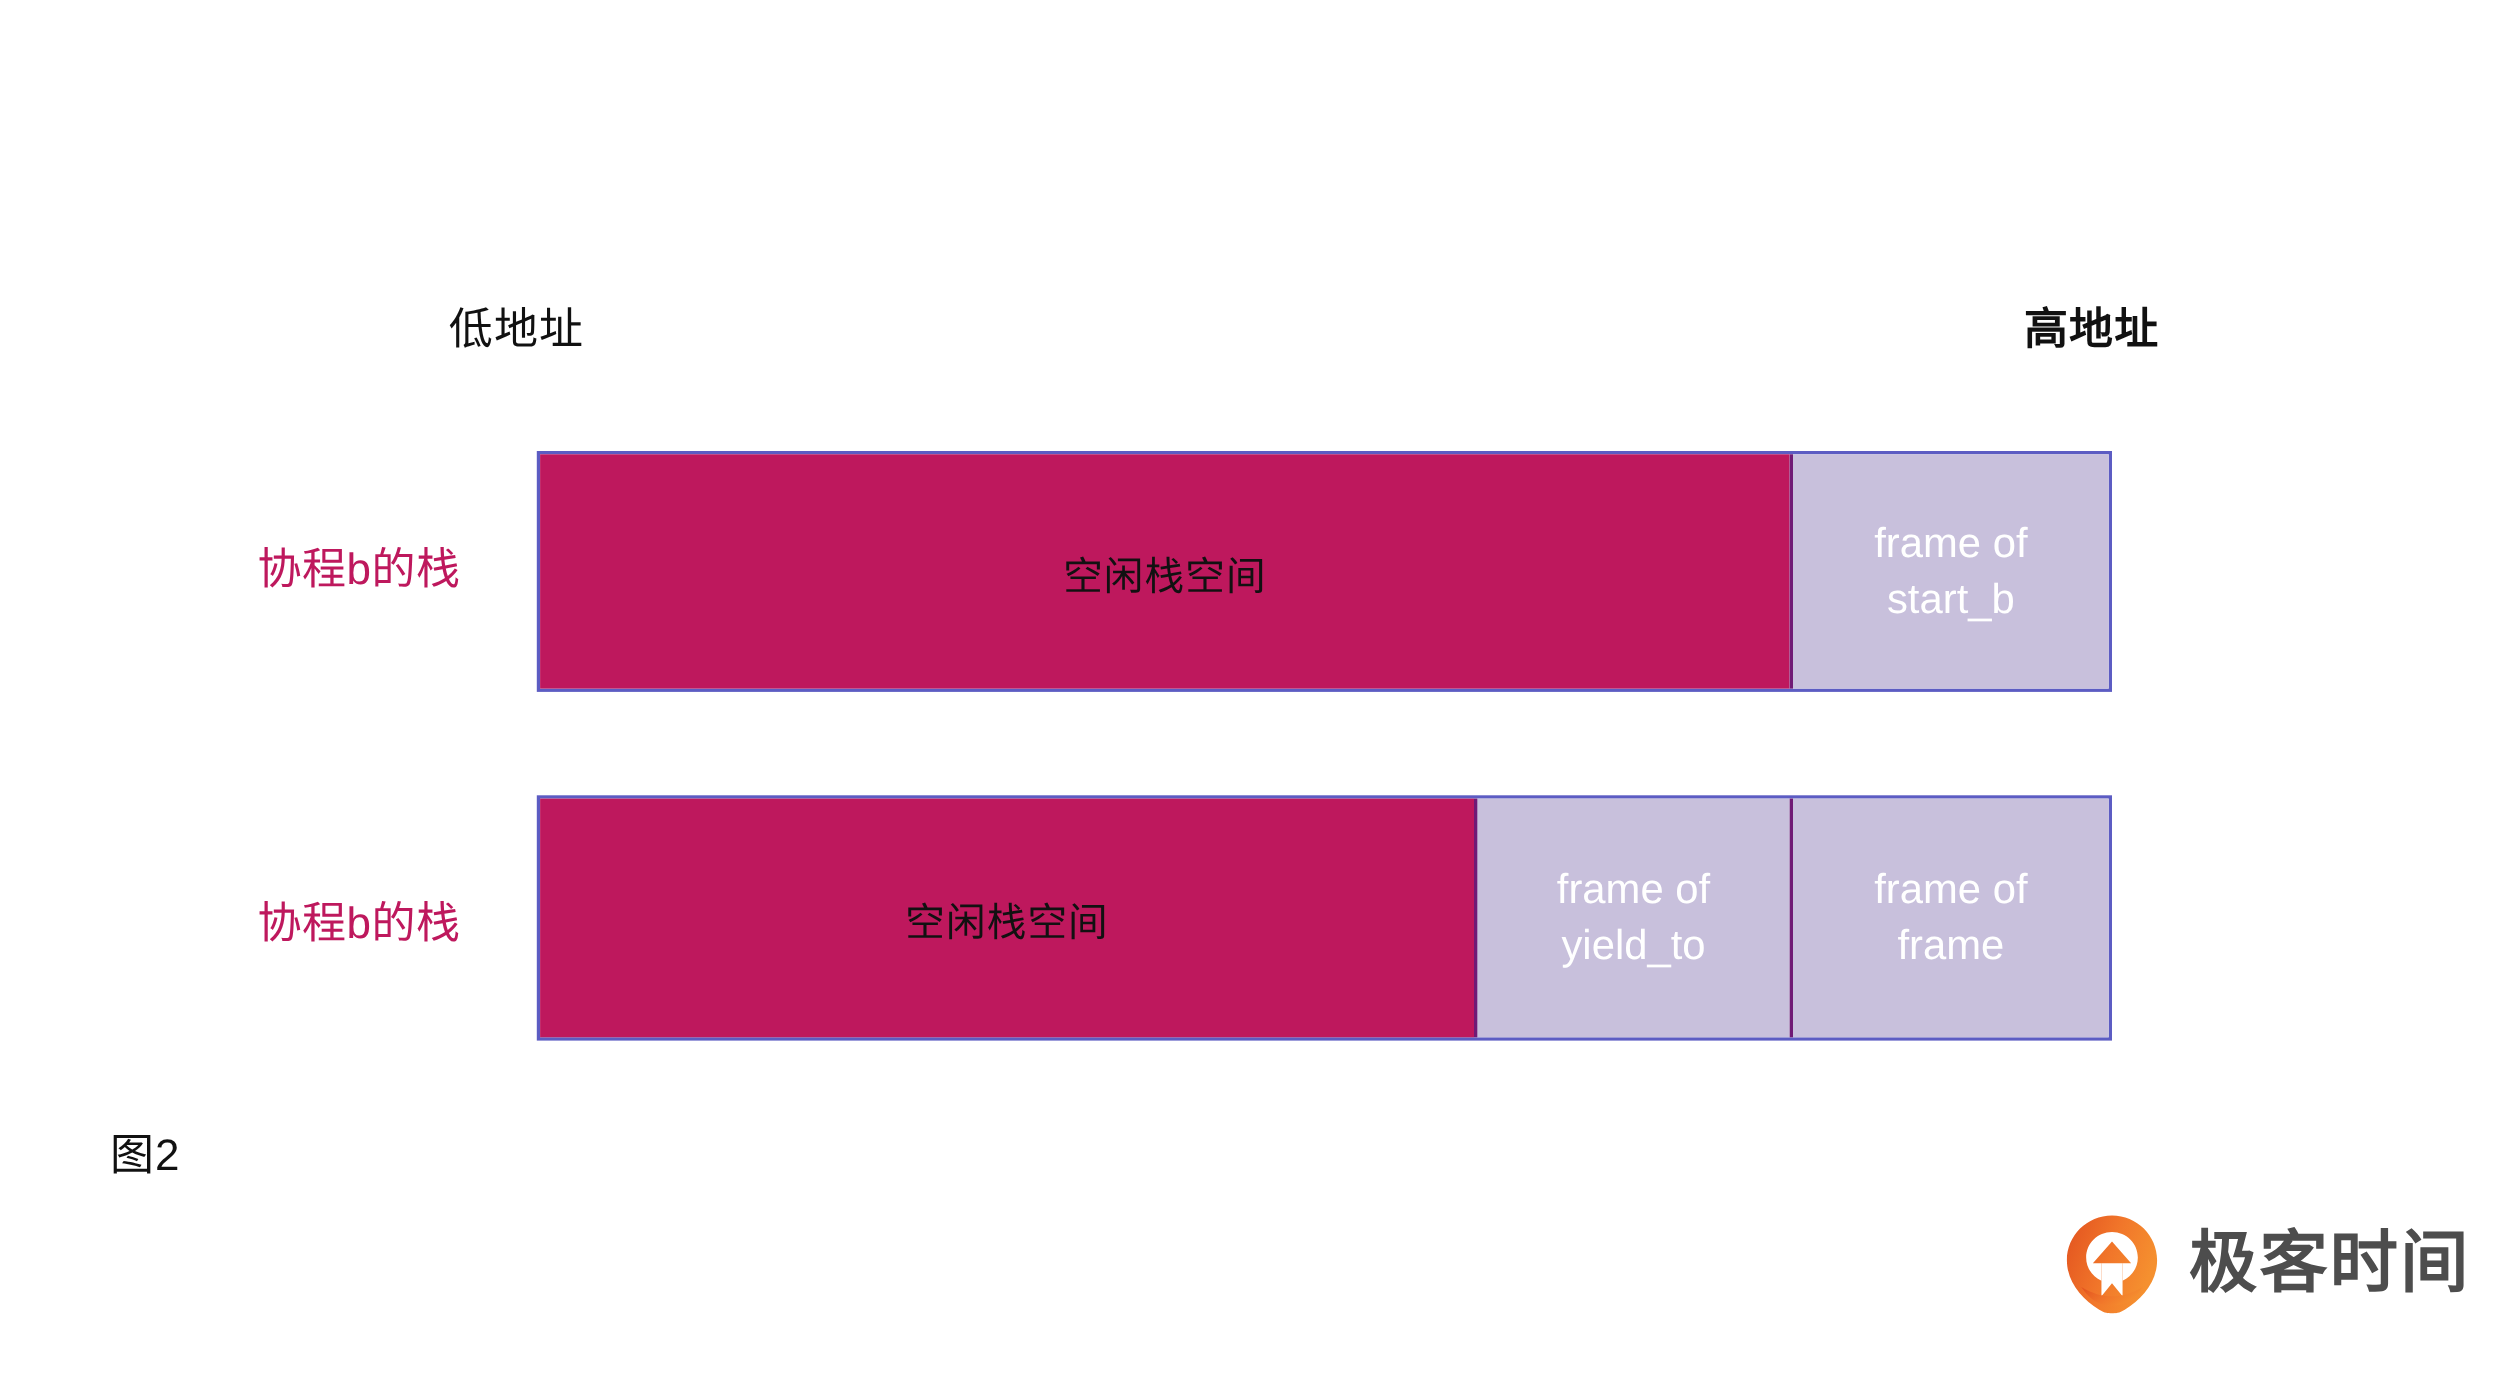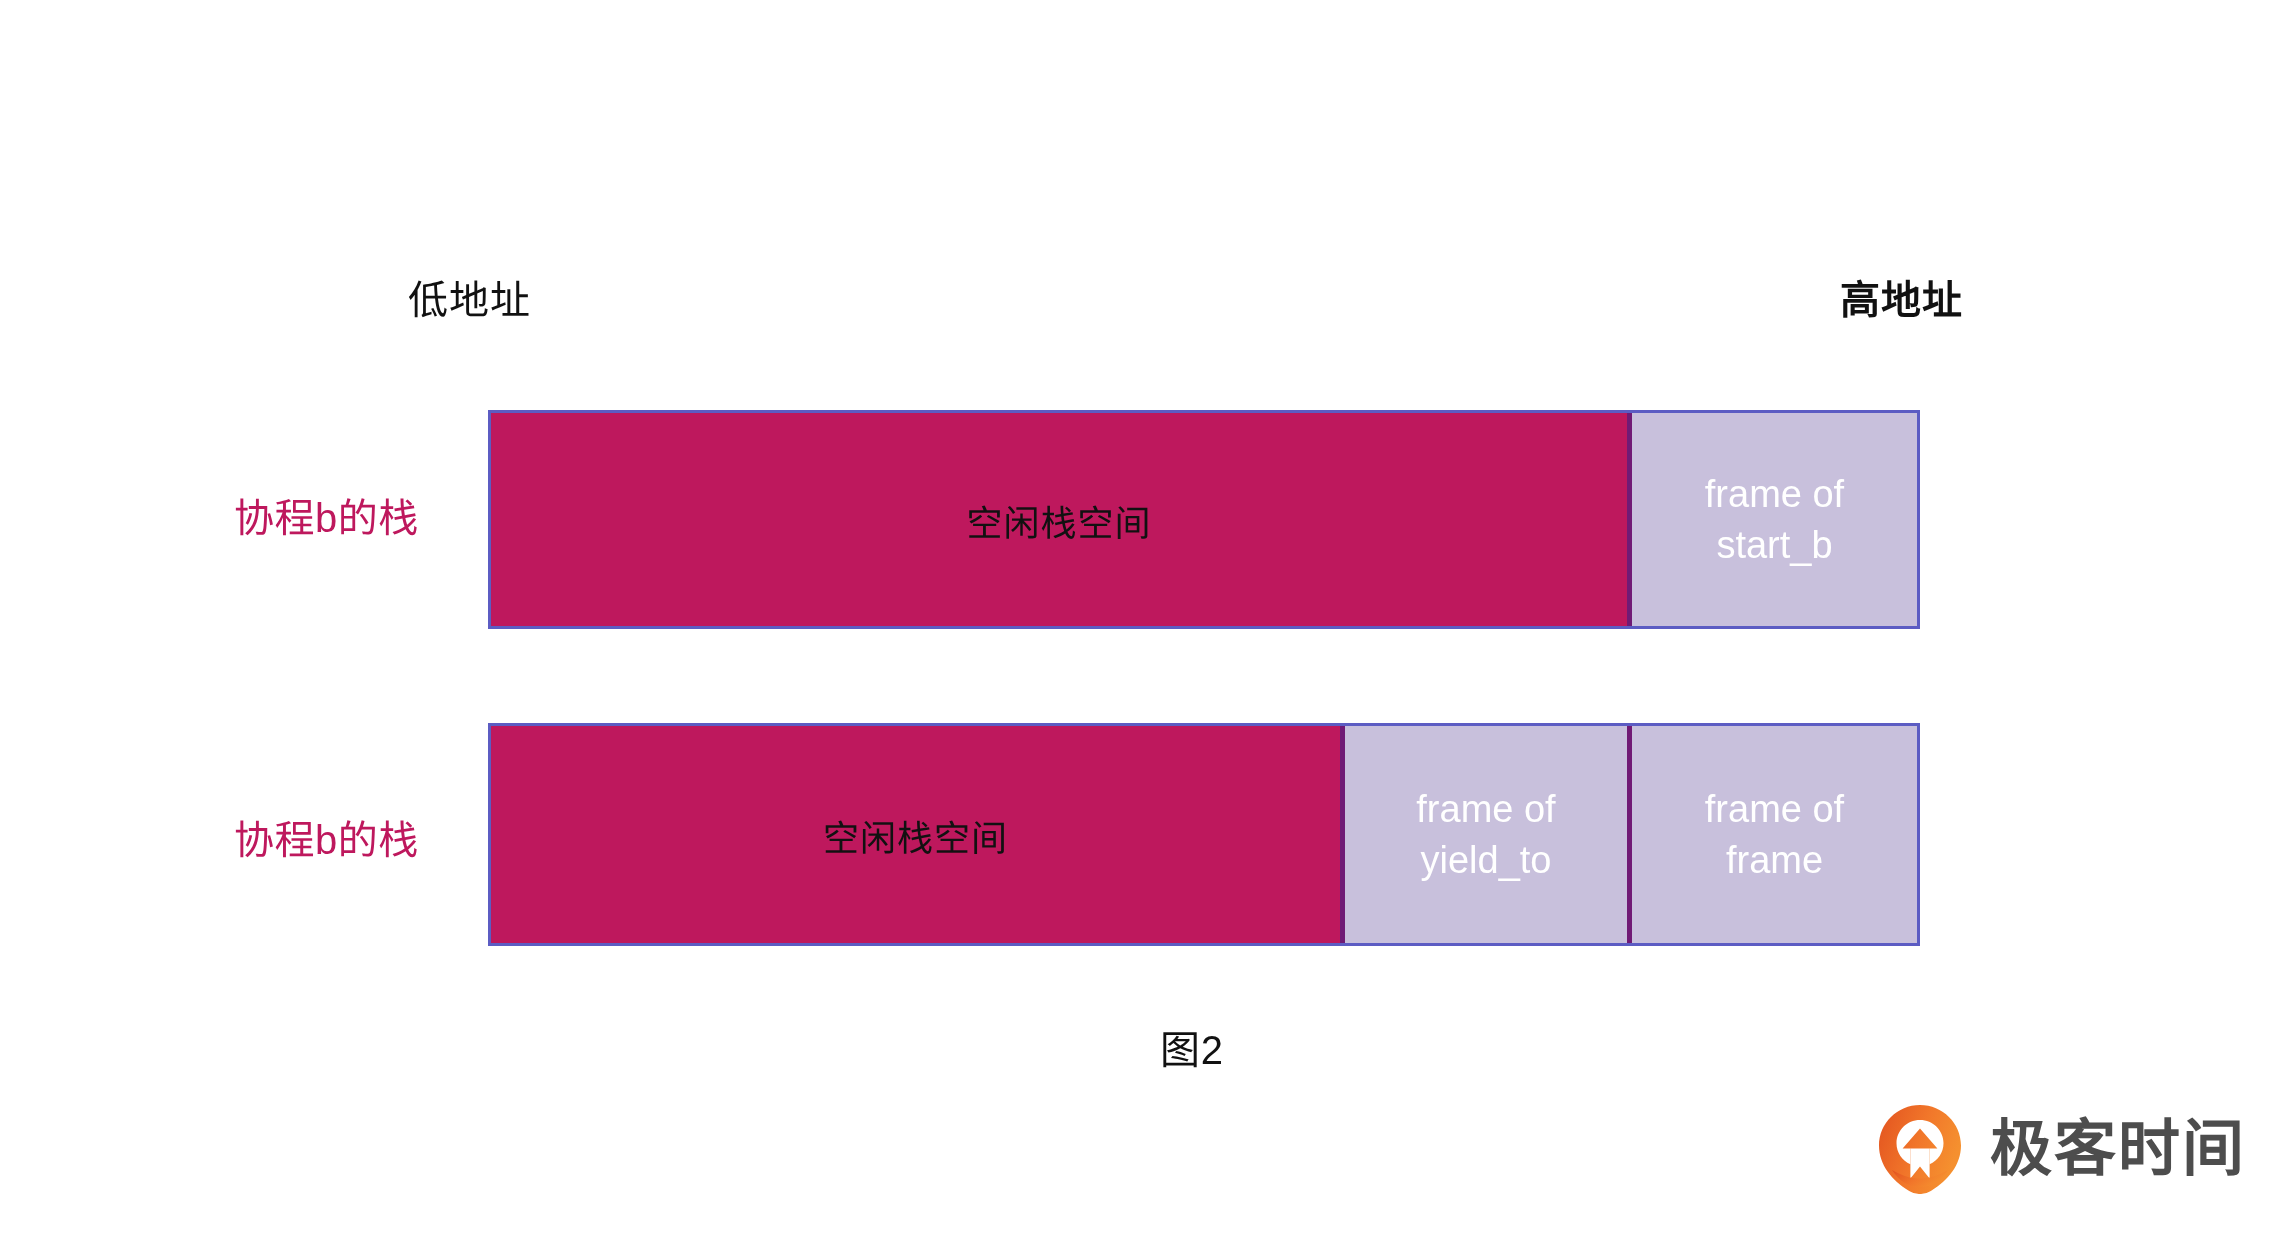--- a/index.html
+++ b/index.html
@@ -75,38 +75,38 @@
     background: #be185d;
     color: #111111;
     font-size: 36px;
     letter-spacing: 1px;
   }
   .seg-frame {
     background: #c8c0dc;
     color: #ffffff;
     font-size: 38px;
     line-height: 1.32;
-    border-left: 5px solid #701a75;
+    border-left: 3px solid #701a75;
   }
 
   
   #seg-b-free   { width: 1136px; }
   #seg-b-start  { width: 290px;  }
   
   #seg-a-free   { width: 849px;  }
   #seg-a-yield  { width: 287px;  }
   #seg-a-main   { width: 290px;  }
 
   
   #figure-caption {
     position: absolute;
     left: 0;
     top: 1018px;
     width: 2284px;
-    text-align: center;
+    text-align: left;
     font-size: 40px;
     color: #111111;
     letter-spacing: 1px;
   }
   #figure-caption .cap-inner { margin-left: 100px; }
 
   
   #brand-logo {
     position: absolute;
     left: 1878px;

